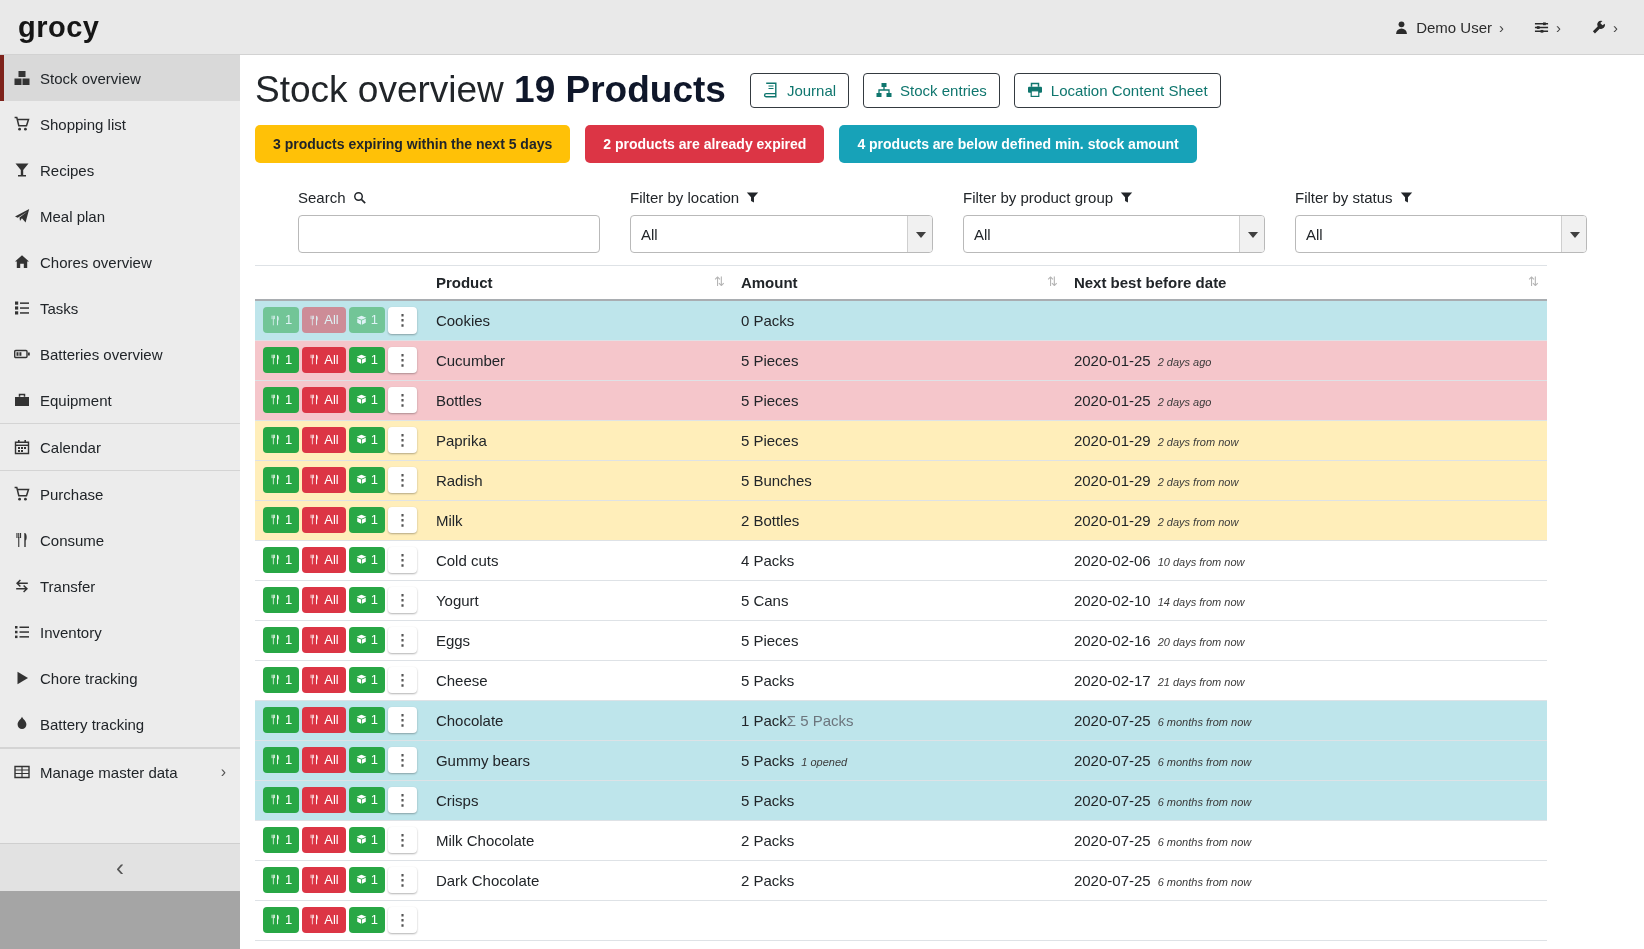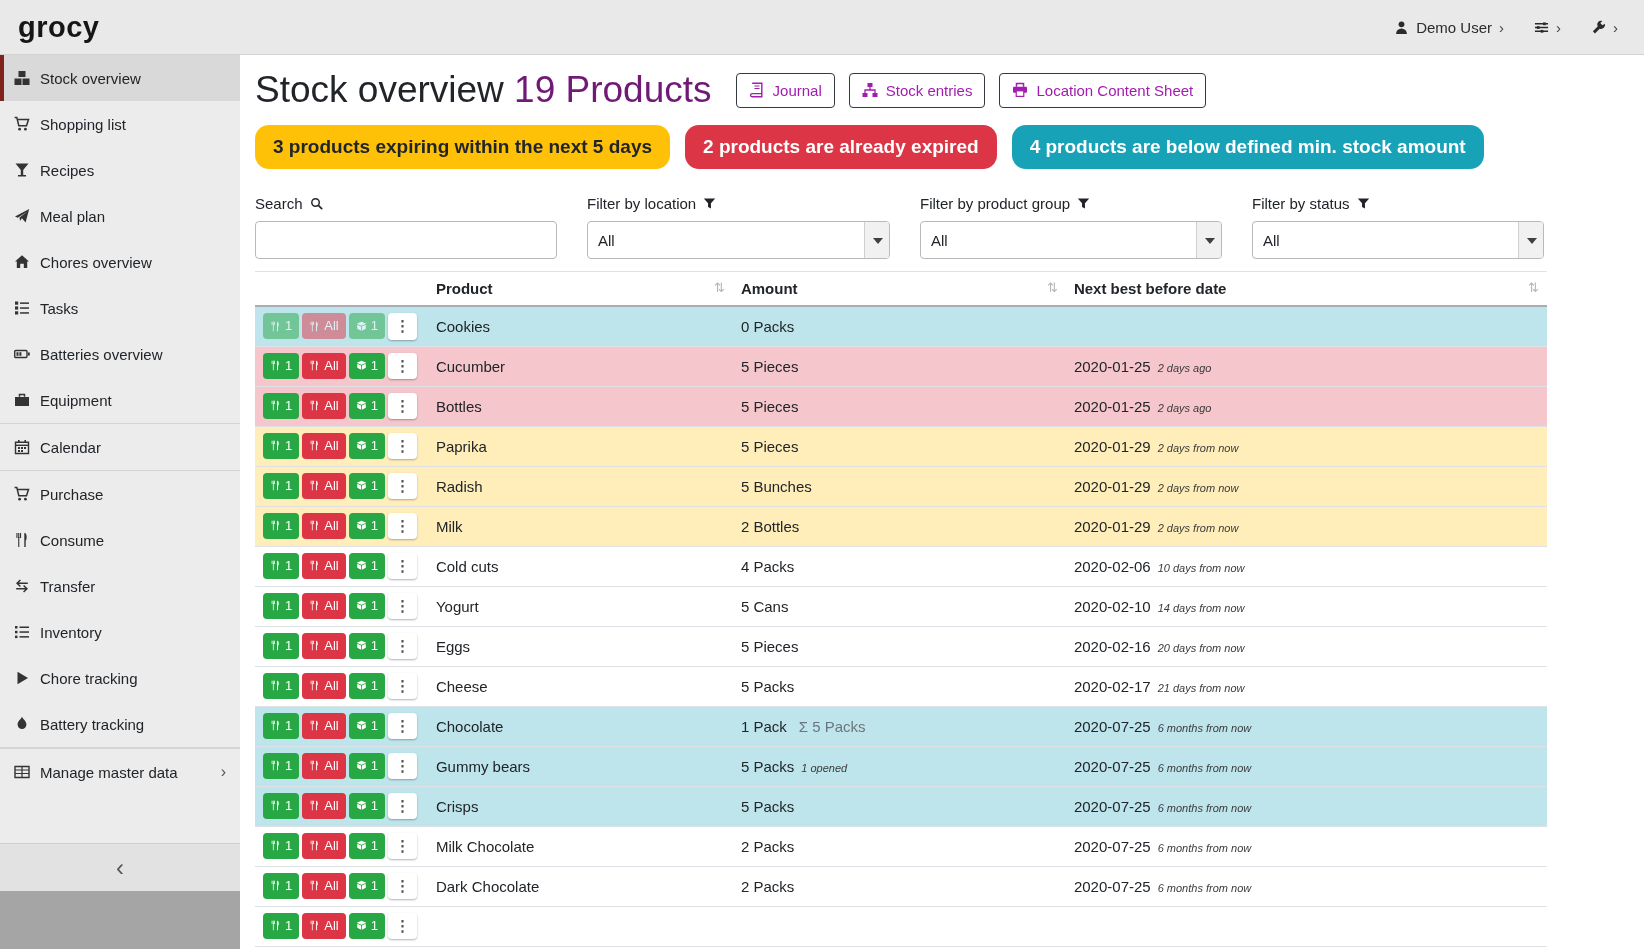--- a/index.html
+++ b/index.html
@@ -27,53 +27,53 @@
   .side-divider { height: 1px; background: #d4d4d4; }
   .sidebar-collapse { margin-top: auto; height: 48px; background: #e2e2e2; border-top: 1px solid #cfcfcf;
     display: flex; align-items: center; justify-content: center; font-size: 24px; color: #555; cursor: pointer; }
   .sidebar-footer { height: 58px; background: #a5a5a5; }
 
   
   main { padding: 12px 0 0 15px; overflow: hidden; background: #fff; }
   .content { width: 1292px; }
   .title-row { display: flex; align-items: center; gap: 10px; margin: 2px 0 14px; }
   .page-title { font-size: 37px; font-weight: 500; margin: 0; white-space: nowrap; }
-  .page-subtitle { color: #701a75; font-weight: 400; }
+  .page-subtitle { color: #0f172a; font-weight: 700; }
   .toolbar { display: flex; gap: 14px; margin-left: 14px; }
   .tool-btn { display: inline-flex; align-items: center; gap: 8px; background: #fff; border: 1px solid #343a40;
-    border-radius: 4px; padding: 8px 12px; font-size: 15px; color: #a21caf; cursor: pointer; font-family: inherit; white-space: nowrap; }
+    border-radius: 4px; padding: 8px 12px; font-size: 15px; color: #0f766e; cursor: pointer; font-family: inherit; white-space: nowrap; }
 
   .banners { display: flex; gap: 15px; margin: 0 0 26px; }
-  .banner { padding: 11px 18px; border-radius: 14px; font-size: 19px; font-weight: 600; cursor: pointer; white-space: nowrap; }
+  .banner { padding: 11px 18px; border-radius: 5px; font-size: 14px; font-weight: 600; cursor: pointer; white-space: nowrap; }
   .banner-warning { background: #ffc107; color: #212529; }
   .banner-danger { background: #dc3545; color: #fff; }
   .banner-info { background: #17a2b8; color: #fff; }
 
-  .filters { display: grid; grid-template-columns: 302px 303px 302px 292px; column-gap: 30px; margin-bottom: 12px; }
+  .filters { display: grid; grid-template-columns: 302px 303px 302px 292px; column-gap: 30px; margin-bottom: 12px; margin-left: 43px; }
   .filter-label { display: flex; align-items: center; gap: 7px; font-size: 15px; margin-bottom: 9px; }
   .filter-label .icon { width: 13px; height: 13px; }
   .form-control { width: 100%; height: 38px; border: 1px solid #b9b9b9; border-radius: 4px; font-size: 15px;
     padding: 0 10px; background: #fff; color: #212529; font-family: inherit; }
   .select-wrap { position: relative; }
   select.form-control { appearance: none; -webkit-appearance: none; padding-right: 32px; }
   .select-wrap::before { content: ""; position: absolute; right: 1px; top: 1px; bottom: 1px; width: 24px;
     background: #f1f1f1; border-left: 1px solid #cfcfcf; border-radius: 0 3px 3px 0; pointer-events: none; }
   .select-wrap::after { content: ""; position: absolute; right: 7px; top: 50%; margin-top: -2px;
     border: 5px solid transparent; border-top: 6px solid #404040; pointer-events: none; }
 
   
   table { width: 1292px; border-collapse: collapse; font-size: 15px; margin-top: 12px; }
   thead th { text-align: left; font-weight: 700; padding: 8px; border-top: 1px solid #dee2e6; border-bottom: 2px solid #a9adb1; cursor: pointer; }
   .sort { float: right; color: #b5b5b5; font-size: 13px; font-weight: 400; }
   tbody td { padding: 5px 8px; border-bottom: 1px solid #dee2e6; vertical-align: middle; height: 40px; }
   .row-danger td { background: #f5c6cb; }
   .row-warning td { background: #ffeeba; }
   .row-info td { background: #bee5eb; }
   .cell-actions { white-space: nowrap; }
-  .agg { color: #6c757d; margin-left: 12px; }
+  .agg { color: #6c757d; }
   .note { font-size: 11px; font-style: italic; margin-left: 7px; color: #3a3a3a; }
 
   .rbtn { display: inline-flex; align-items: center; gap: 4px; border: none; border-radius: 4px; color: #fff;
     font-size: 13px; padding: 6px 7px; margin-right: 3px; cursor: pointer; font-family: inherit; line-height: 1.1; vertical-align: middle; }
   .rbtn-green { background: #28a745; }
   .rbtn-red { background: #dc3545; }
   .rbtn-menu { background: #fff; color: #555; box-shadow: 0 1px 2px rgba(0,0,0,.3); font-size: 15px; font-weight: 700; padding: 5px 7px; }
   .faded { opacity: .5; }
 
   .icon { display: inline-flex; width: 16px; height: 16px; flex: 0 0 auto; }

